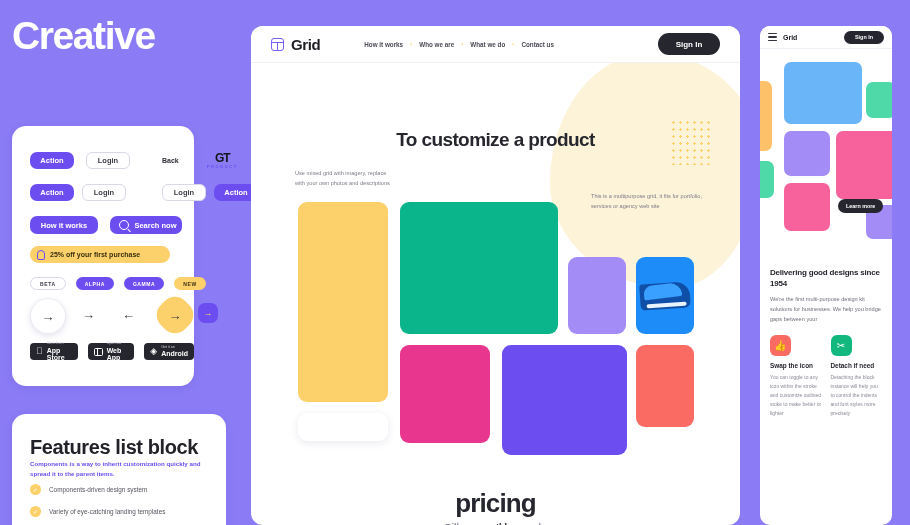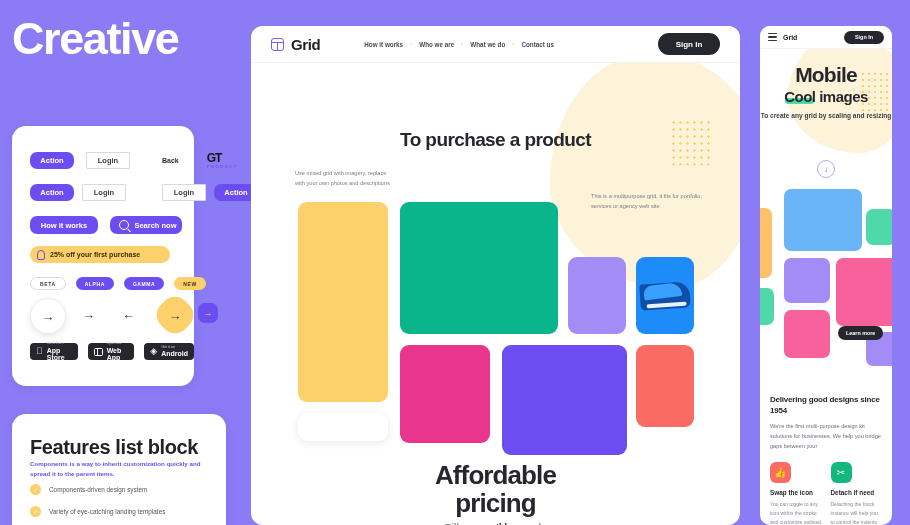--- a/index.html
+++ b/index.html
@@ -10,21 +10,21 @@
   }
   body { background: #8b7cf6; position: relative; }
 
   
   .left-col {
     position: absolute; left: 0; top: 0;
     width: 250px; height: 525px;
   }
   .hero-title {
     position: absolute; left: 12px; top: 16px;
-    color: #ffffff; font-size: 45px; font-weight: bold;
+    color: #ffffff; font-size: 39px; font-weight: bold;
     letter-spacing: -1.4px; line-height: 1;
   }
   .hero-sub {
     position: absolute; left: 14px; top: 80px;
     color: #ffffff; font-size: 20px; font-weight: bold;
     letter-spacing: -0.4px;
   }
 
   .card {
     position: absolute; left: 12px;
@@ -35,31 +35,31 @@
   .card-features   { top: 414px; width: 214px; height: 130px; overflow: hidden; }
 
   .btn-purple {
     background: #6c4ef0; color: #fff; border: none;
     border-radius: 7px; font-size: 7.5px; font-weight: bold;
     display: inline-flex; align-items: center; justify-content: center;
     cursor: pointer; font-family: inherit;
   }
   .btn-ghost {
     background: #fff; color: #3b3b46; border: 1px solid #d9d7e6;
-    border-radius: 1px; font-size: 7.5px; font-weight: bold;
+    border-radius: 6px; font-size: 7.5px; font-weight: bold;
     display: inline-flex; align-items: center; justify-content: center;
     cursor: pointer; font-family: inherit;
   }
   .row-abs { position: absolute; display: flex; align-items: center; }
 
   .r1 { left: 18px; top: 26px; gap: 12px; }
   .r1 .btn-purple { width: 44px; height: 17px; }
   .r1 .btn-ghost  { width: 44px; height: 17px; }
   .back-label { font-size: 7px; font-weight: bold; color: #2e2e38; margin-left: 20px; }
-  .gt-logo { margin-left: 16px; line-height: 1; }
+  .gt-logo { margin-left: 16px; text-align: center; line-height: 1; }
   .gt-logo .gt-mark {
     font-size: 12px; font-weight: bold; color: #141419;
     letter-spacing: -1px; display: block;
   }
   .gt-logo .gt-sub {
     font-size: 4px; font-weight: bold; color: #6c4ef0;
     letter-spacing: 1.6px; display: block; margin-top: 1px;
   }
 
   .r2 { left: 18px; top: 58px; gap: 8px; }
@@ -470,39 +470,39 @@
       <span class="c-dot">•</span>
       <span class="c-link">Contact us</span>
     </div>
     <button class="signin-btn">Sign In</button>
   </div>
 
   <div class="c-body">
     <div class="blob-beige"></div>
     <div class="dots-grid"></div>
 
-    <h2 class="c-h2">To purchase a product</h2>
+    <h2 class="c-h2">To customize a product</h2>
 
     <div class="note-left">Use mixed grid with imagery, replace with your own photos and descriptions</div>
     <div class="note-right">This is a multipurpose grid, it fits for portfolio, services or agency web site</div>
 
     <div class="gblock gb-yellow"></div>
     <div class="gblock gb-white"></div>
     <div class="gblock gb-teal"></div>
     <div class="gblock gb-pink"></div>
     <div class="gblock gb-violet"></div>
     <div class="gblock gb-lav"></div>
     <div class="gblock gb-blue">
       <div class="shoe"></div>
     </div>
     <div class="gblock gb-coral"></div>
 
     <div class="pricing">
       <h3>
-        <span>Affordable</span><br>
+        <br>
         <span>pricing</span>
       </h3>
       <div class="pricing-sub">
         <span>Bill me </span><span class="hl-yellow">monthly</span><span class="sep-dot"> • </span><span>yearly</span>
       </div>
     </div>
   </div>
 </div>
 
 <div class="mobile-panel">
@@ -510,30 +510,20 @@
   <div class="m-nav">
     <span class="burger">
         <i></i>
         <i></i>
         <i></i>
       </span>
     <span class="m-logo">Grid</span>
     <button class="m-signin">Sign In</button>
   </div>
 
-  <div class="m-hero">
-    <div class="m-blob"></div>
-    <div class="m-dots"></div>
-    <div class="m-h1">Mobile</div>
-    <div class="m-h2">
-      <span class="hl-green m-hl">Cool</span><span> images</span>
-    </div>
-    <div class="m-sub">To create any grid by scaling and resizing</div>
-    <div class="m-arrow-btn">↓</div>
-  </div>
 
   <div class="m-grid">
     <div class="mb mb-orange"></div>
     <div class="mb mb-blue"></div>
     <div class="mb mb-green1"></div>
     <div class="mb mb-lav"></div>
     <div class="mb mb-pinkbg"></div>
     <div class="mb mb-green2"></div>
     <div class="mb mb-pink2"></div>
     <div class="mb mb-lav2"></div>

